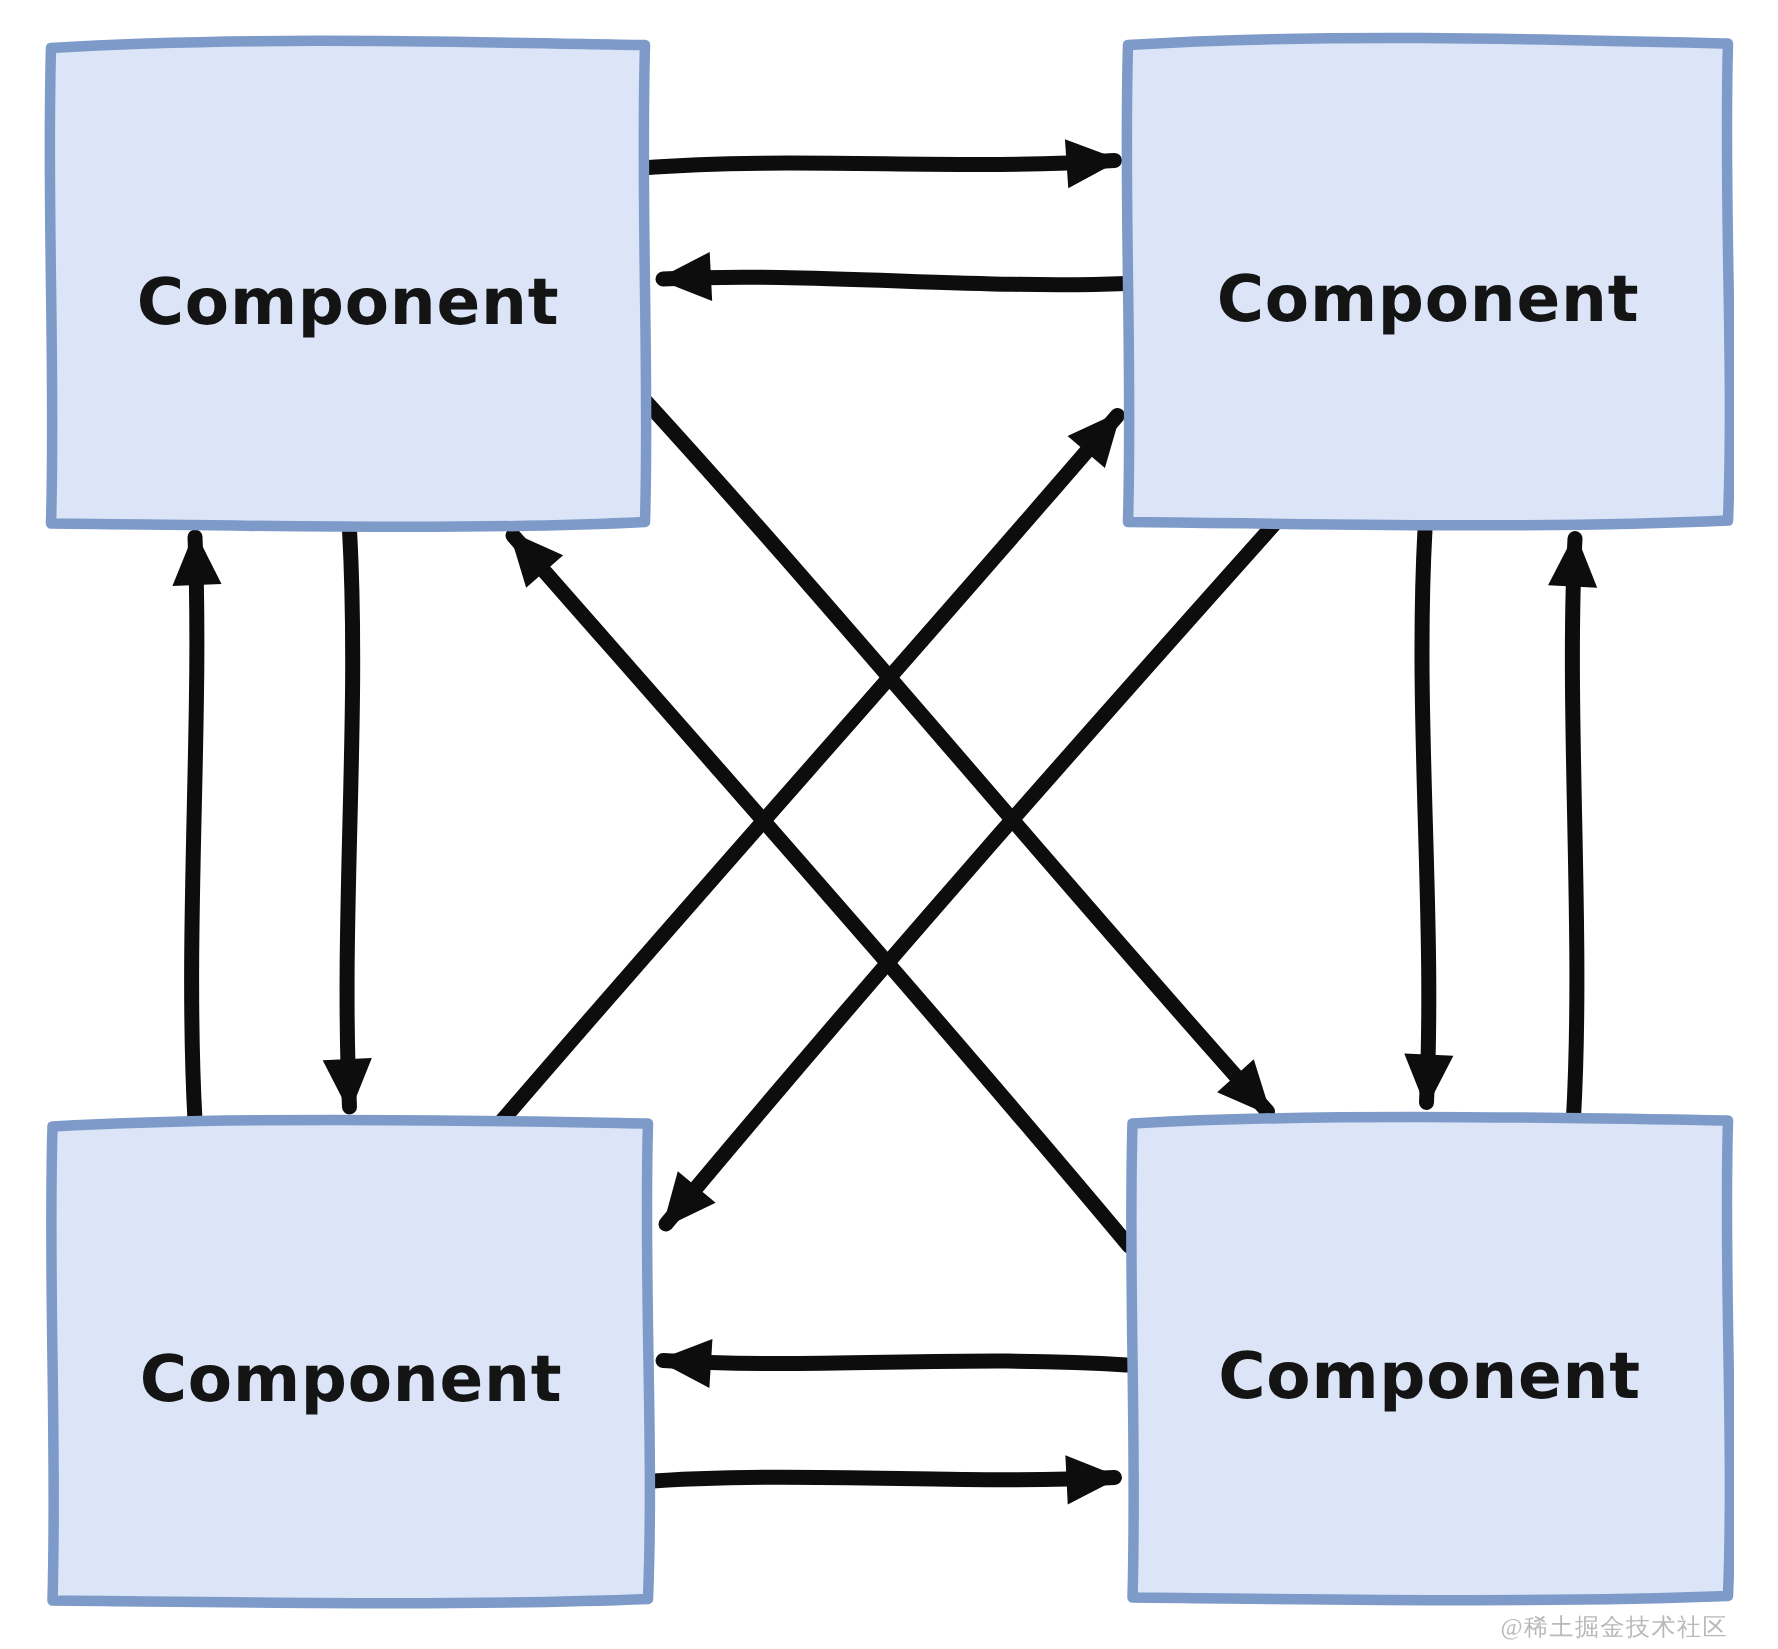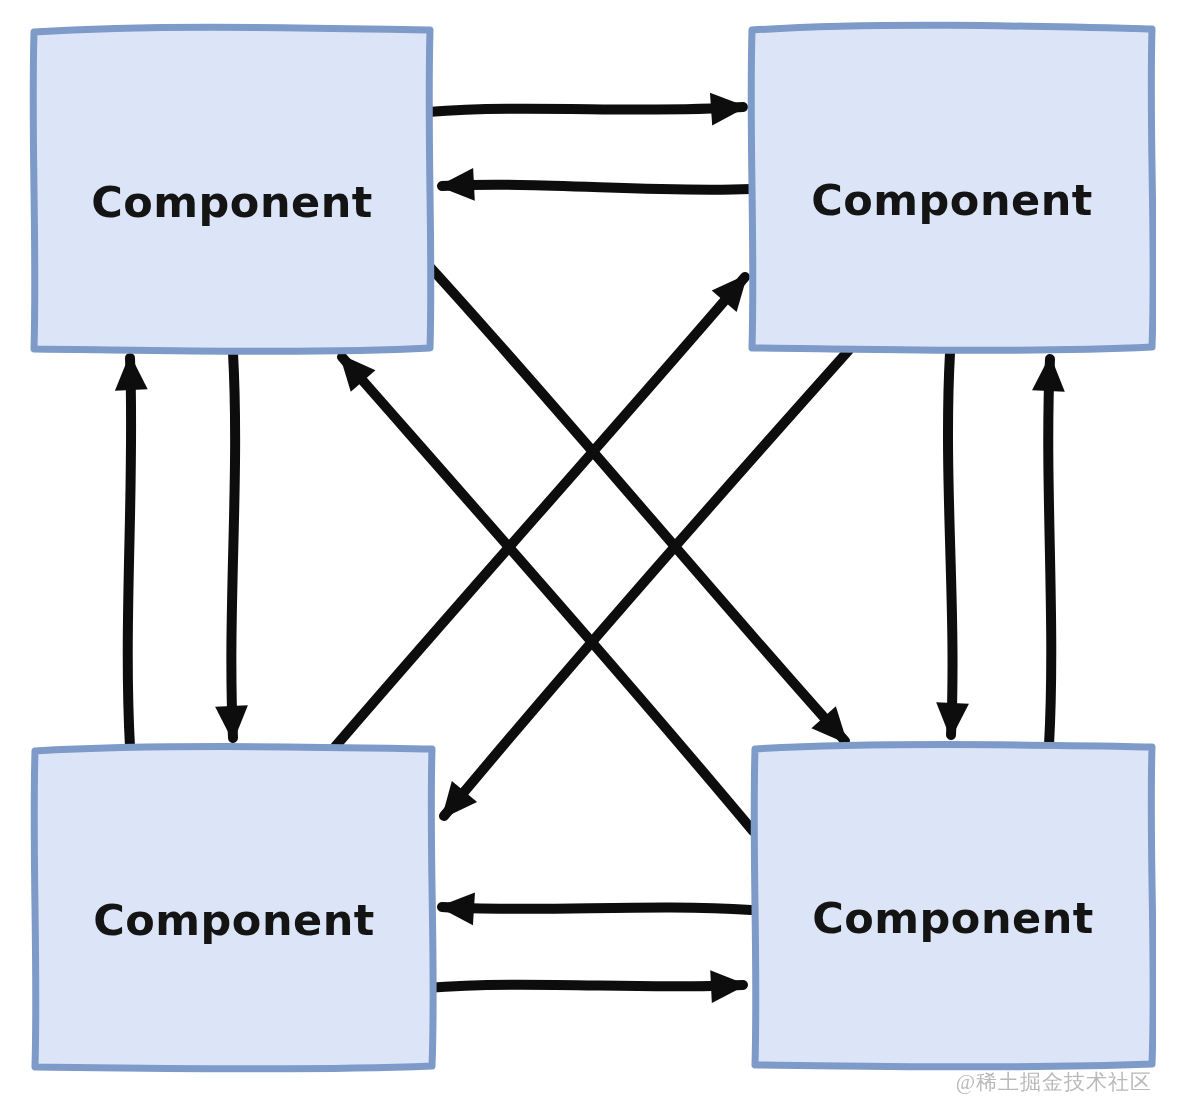--- a/index.html
+++ b/index.html
@@ -24,21 +24,21 @@
     letter-spacing:0.5px;
     fill:var(--label);
     text-anchor:middle;
     dominant-baseline:central;
   }
   .watermark{
     position:absolute;
     right:4px;
     bottom:3px;
     font-family:"Liberation Serif",serif;
-    font-size:21px;
+    font-size:16px;
     color:var(--watermark);
     letter-spacing:1px;
     user-select:none;
   }
 </style>
 </head>
 <body>
 
 <div class="canvas">
   <svg width="1185" height="1099" viewBox="0 0 1185 1099" xmlns="http://www.w3.org/2000/svg">

